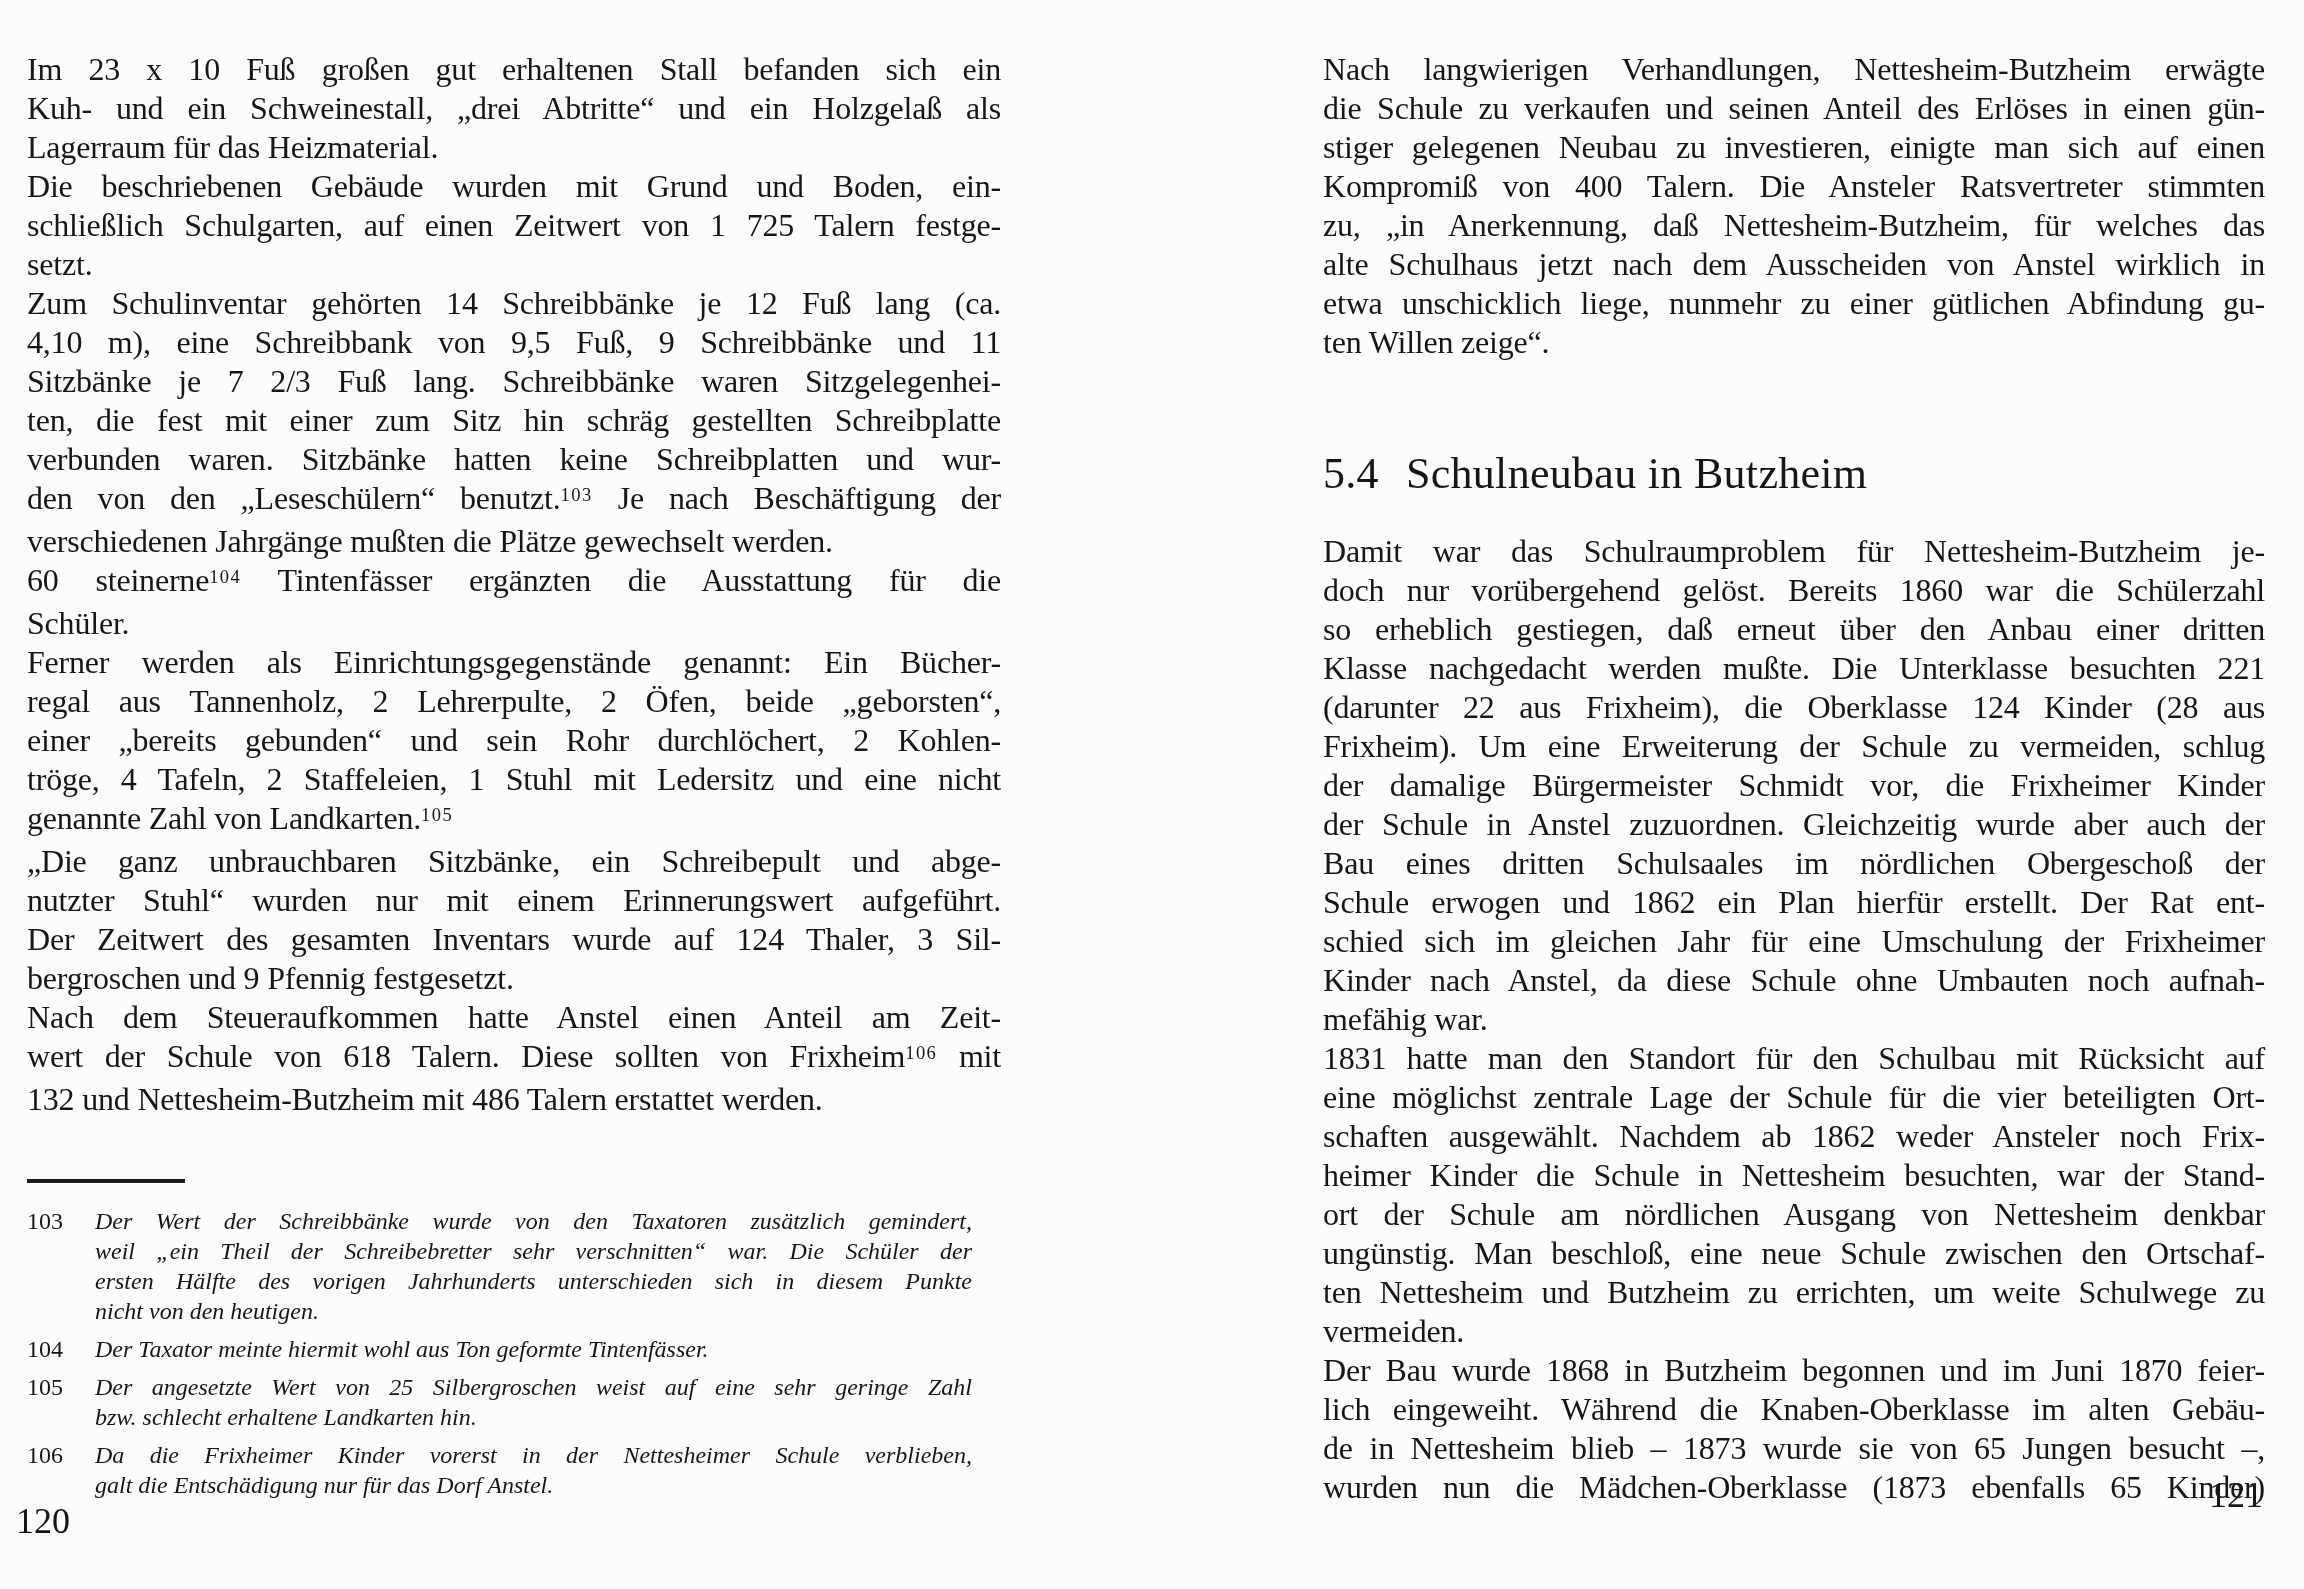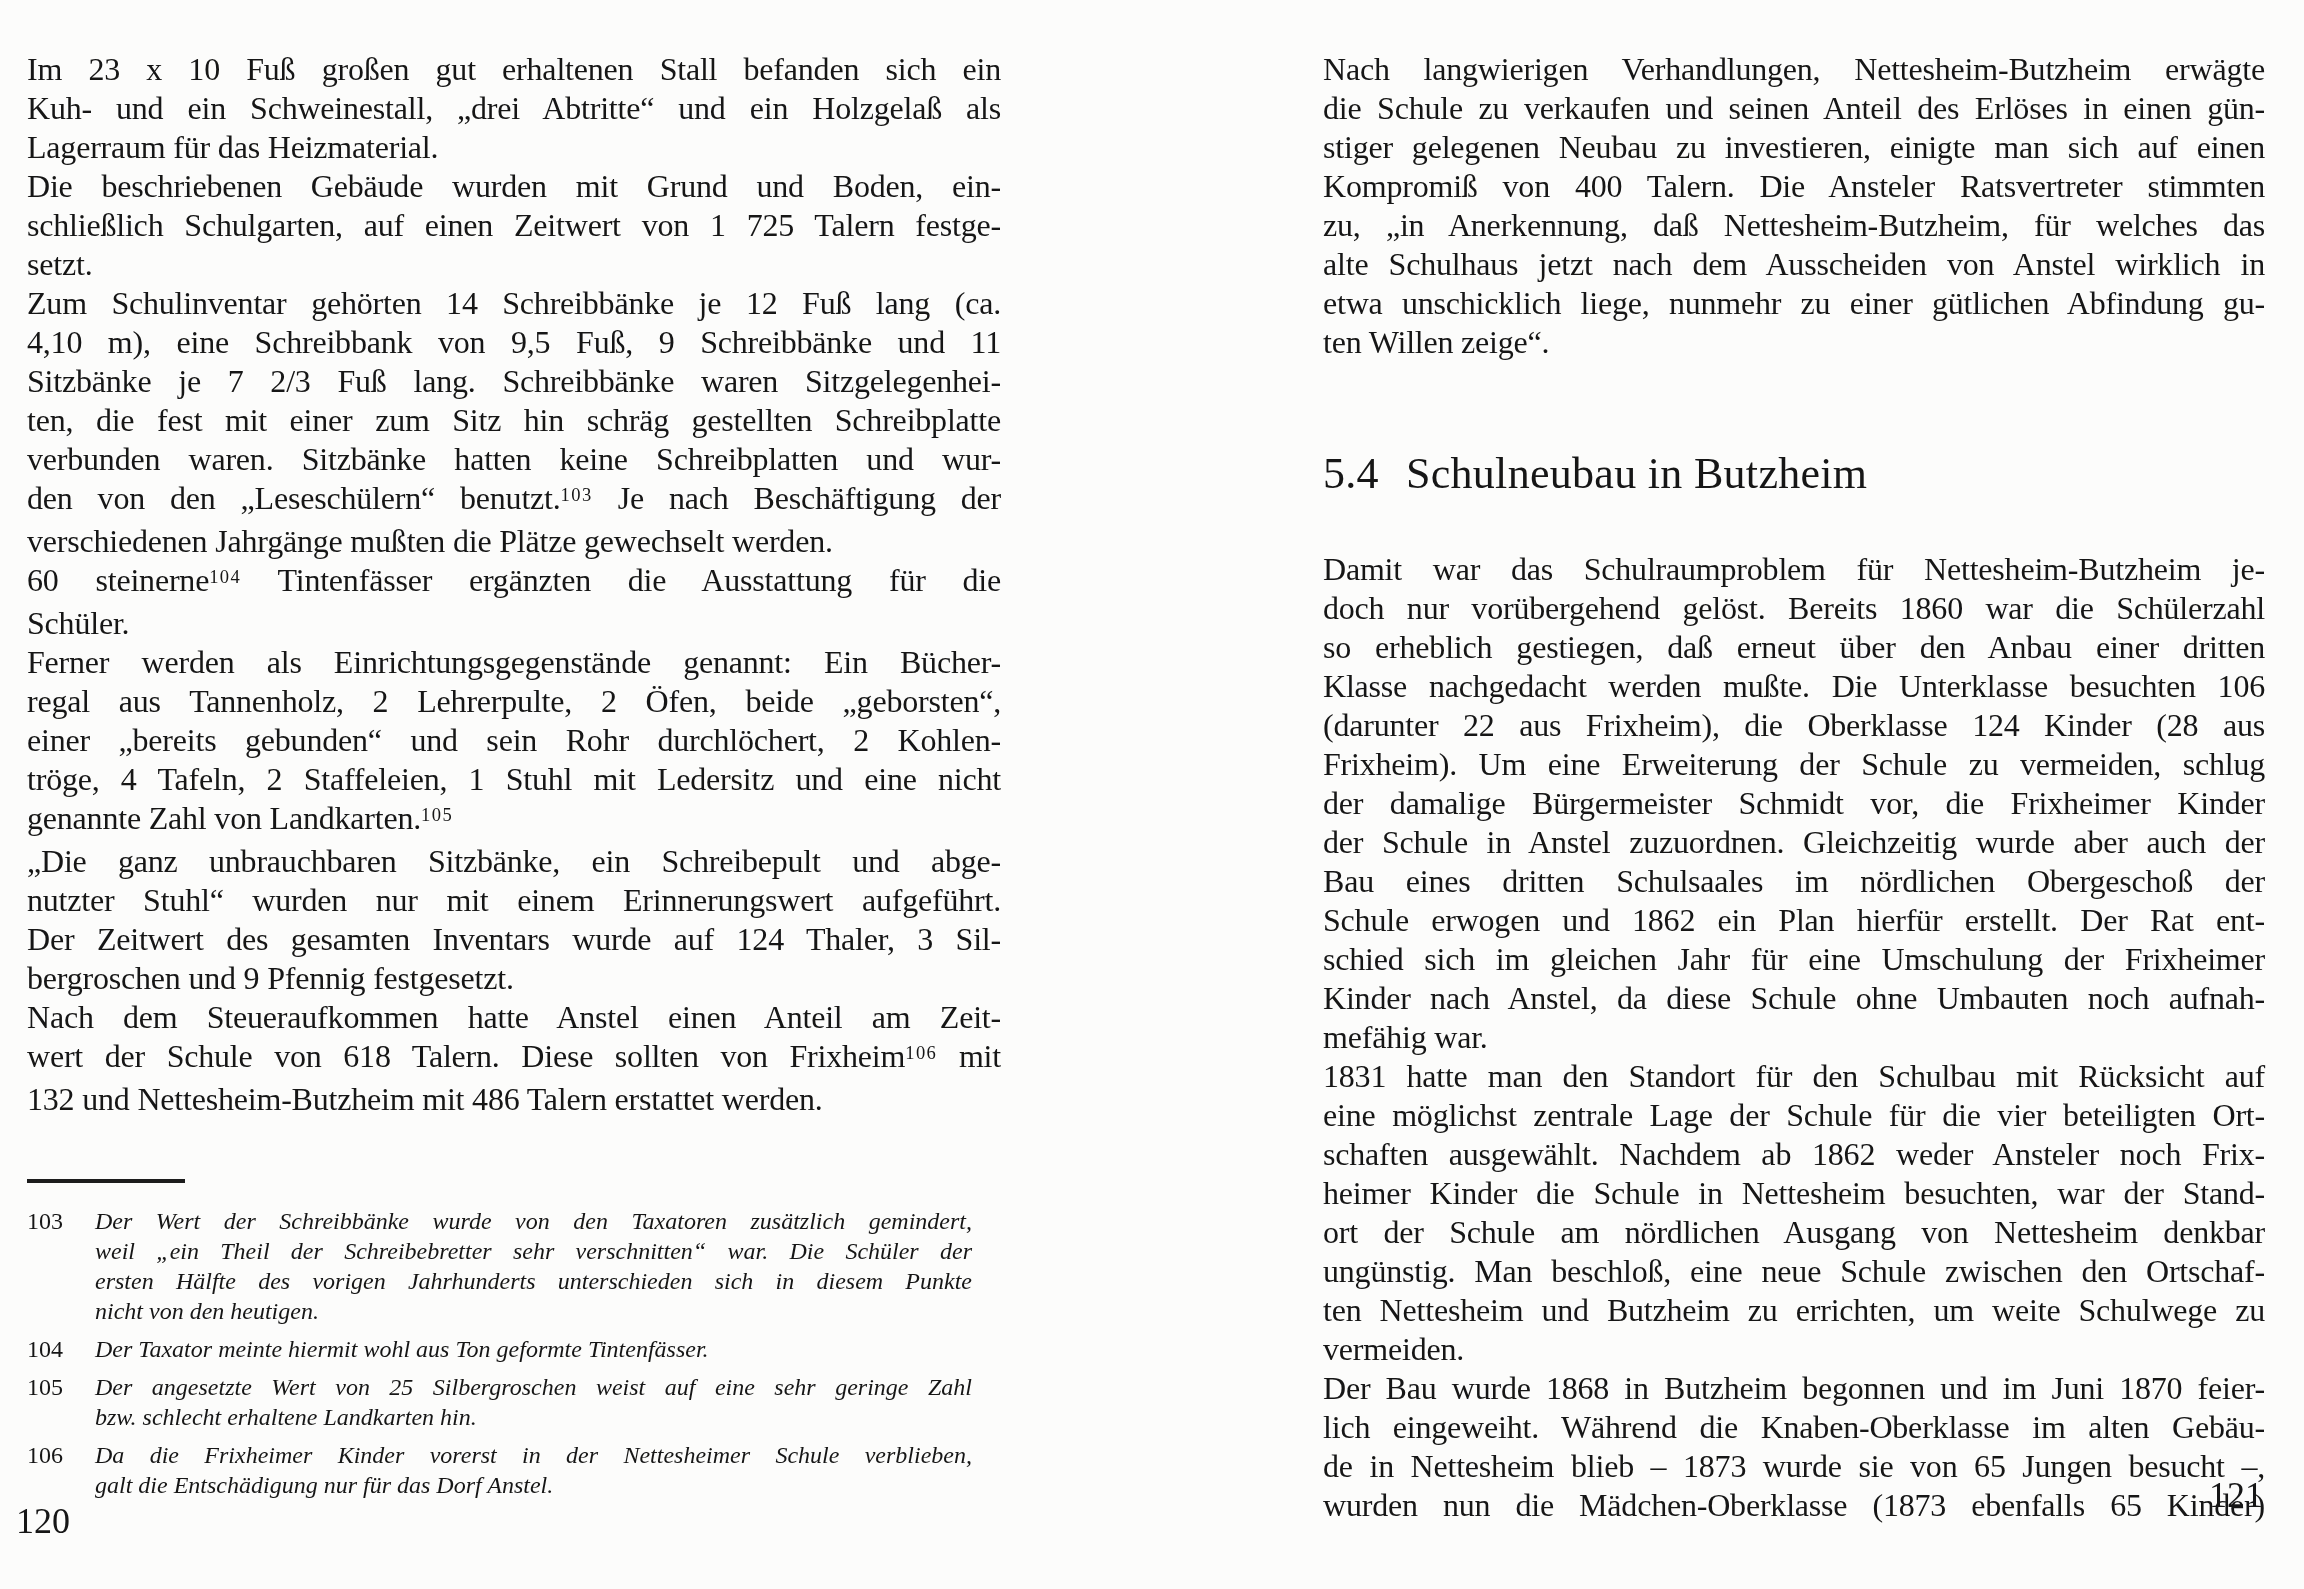--- a/index.html
+++ b/index.html
@@ -35,21 +35,21 @@
     vertical-align: baseline;
     position: relative;
     top: -0.45em;
     letter-spacing: 1.4px;
   }
   .heading {
     font-size: 44px;
     line-height: 52px;
     font-weight: normal;
     letter-spacing: 0.3px;
-    margin: 86px 0 50px 0;
+    margin: 86px 0 32px 0;
   }
   .heading-num { margin-right: 27px; }
   .fn-rule {
     position: absolute;
     left: 27px;
     top: 1179px;
     width: 158px;
     height: 3.6px;
     background: #1c1c1c;
   }
@@ -158,21 +158,21 @@
       <div class="line">etwa unschicklich liege, nunmehr zu einer gütlichen Abfindung gu-</div>
       <div class="line final">ten Willen zeige“.</div>
     </div>
   <h2 class="heading">
     <span class="heading-num">5.4</span><span class="heading-title">Schulneubau in Butzheim</span>
   </h2>
   <div>
       <div class="line">Damit war das Schulraumproblem für Nettesheim-Butzheim je-</div>
       <div class="line">doch nur vorübergehend gelöst. Bereits 1860 war die Schülerzahl</div>
       <div class="line">so erheblich gestiegen, daß erneut über den Anbau einer dritten</div>
-      <div class="line">Klasse nachgedacht werden mußte. Die Unterklasse besuchten 106</div>
+      <div class="line">Klasse nachgedacht werden mußte. Die Unterklasse besuchten 221</div>
       <div class="line">(darunter 22 aus Frixheim), die Oberklasse 124 Kinder (28 aus</div>
       <div class="line">Frixheim). Um eine Erweiterung der Schule zu vermeiden, schlug</div>
       <div class="line">der damalige Bürgermeister Schmidt vor, die Frixheimer Kinder</div>
       <div class="line">der Schule in Anstel zuzuordnen. Gleichzeitig wurde aber auch der</div>
       <div class="line">Bau eines dritten Schulsaales im nördlichen Obergeschoß der</div>
       <div class="line">Schule erwogen und 1862 ein Plan hierfür erstellt. Der Rat ent-</div>
       <div class="line">schied sich im gleichen Jahr für eine Umschulung der Frixheimer</div>
       <div class="line">Kinder nach Anstel, da diese Schule ohne Umbauten noch aufnah-</div>
       <div class="line final">mefähig war.</div>
       <div class="line">1831 hatte man den Standort für den Schulbau mit Rücksicht auf</div>

